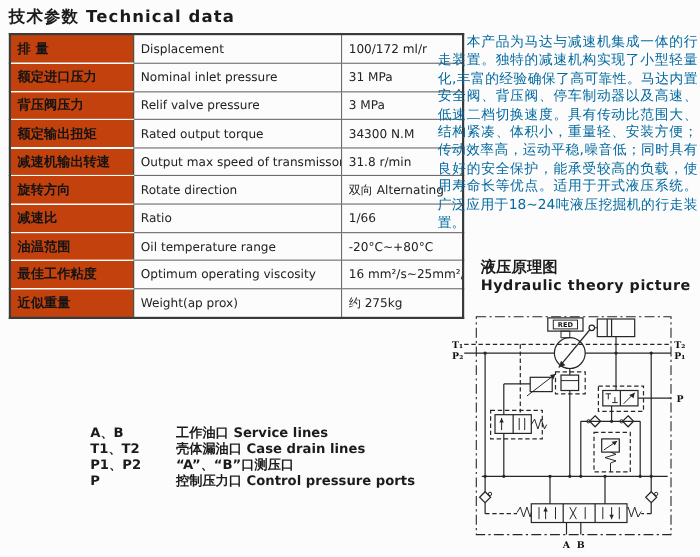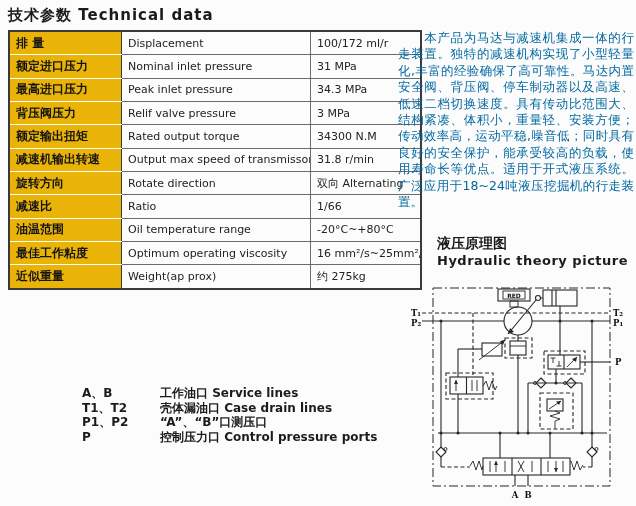--- a/index.html
+++ b/index.html
@@ -9,21 +9,21 @@
     font-family:"DejaVu Sans","Liberation Sans",sans-serif;
     -webkit-font-smoothing:antialiased;
   }
   .abs{position:absolute;}
   
   #page-title{left:8px;top:6px;font-size:15px;font-weight:bold;letter-spacing:1px;}
   
   #spec-table{left:8px;top:30px;border-collapse:collapse;table-layout:fixed;width:372px;height:260px;
     border:2px solid #3a3a3a;}
   #spec-table td{border:1px solid #6b6b6b;padding:0 6px;font-size:11px;overflow:hidden;white-space:nowrap;}
-  #spec-table td.cn{background:#eab308;border-color:#fff #3a3a3a #fff #3a3a3a;
+  #spec-table td.cn{background:#c2410c;border-color:#fff #3a3a3a #fff #3a3a3a;
     font-weight:bold;font-size:12px;color:#141414;width:99px;}
   #spec-table td.en{width:176px;color:#222;}
   #spec-table td.val{width:97px;color:#222;}
   
   #legend{left:82px;top:386px;font-size:12px;font-weight:bold;line-height:14.5px;}
   .legend-row{display:flex;}
   .legend-key{width:78px;flex:0 0 78px;}
   .legend-desc{white-space:nowrap;}
   
   #description{left:398px;top:30px;width:236px;font-size:12.5px;line-height:16.4px;
@@ -51,25 +51,20 @@
   <tbody>
     <tr>
         <td class="cn">排 量</td>
         <td class="en">Displacement</td>
         <td class="val">100/172 ml/r</td>
       </tr>
     <tr>
         <td class="cn">额定进口压力</td>
         <td class="en">Nominal  inlet  pressure</td>
         <td class="val">31 MPa</td>
-      </tr>
-    <tr>
-        <td class="cn">最高进口压力</td>
-        <td class="en">Peak  inlet   pressure</td>
-        <td class="val">34.3 MPa</td>
       </tr>
     <tr>
         <td class="cn">背压阀压力</td>
         <td class="en">Relif valve    pressure</td>
         <td class="val">3 MPa</td>
       </tr>
     <tr>
         <td class="cn">额定输出扭矩</td>
         <td class="en">Rated output torque</td>
         <td class="val">34300 N.M</td>

